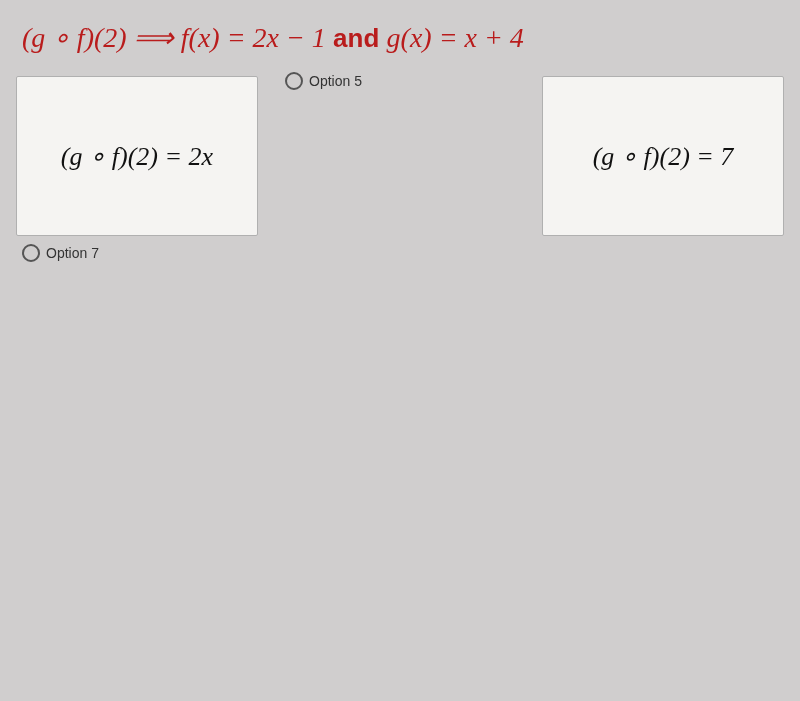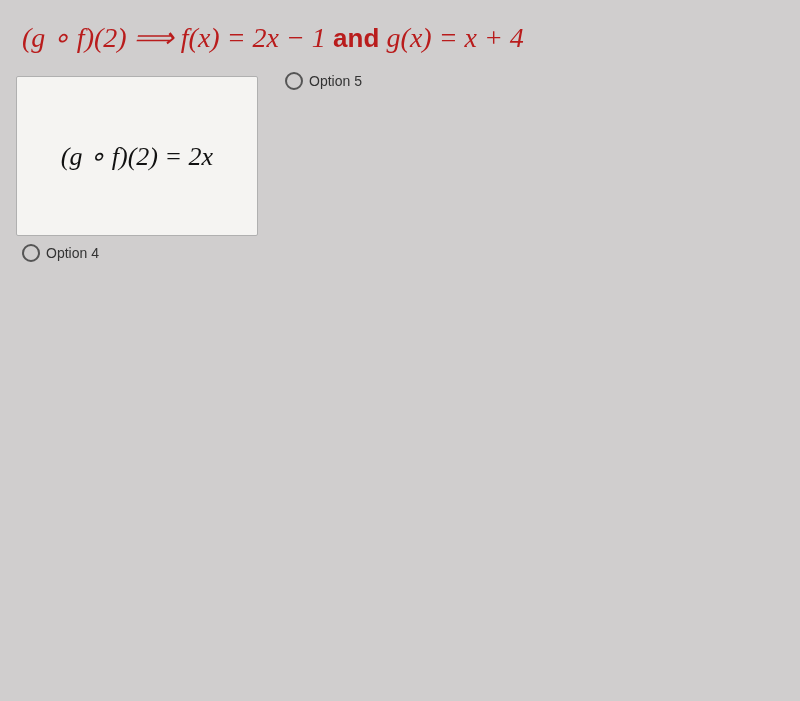--- a/index.html
+++ b/index.html
@@ -84,26 +84,33 @@
 <div class="grid-container">
 
   <div>
     <div class="option-box">
       <div class="math-expr">
         (<i>g</i> ∘ <i>f</i>)(2) = 2<i>x</i>
       </div>
     </div>
     <div class="option-label-row">
       <div class="option-radio"></div>
-      <span class="option-label-text">Option 4</span>
+      <span class="option-label-text">Option 7</span>
     </div>
   </div>
 
   <div>
     <div class="option-label-row">
       <div class="option-radio"></div>
       <span class="option-label-text">Option 5</span>
     </div>
   </div>
 
 
+  <div>
+    <div class="option-box" style="min-height:160px;">
+      <div class="math-expr">
+        (<i>g</i> ∘ <i>f</i>)(2) = 7
+      </div>
+    </div>
+  </div>
 
 </div>
 
 </body></html>

